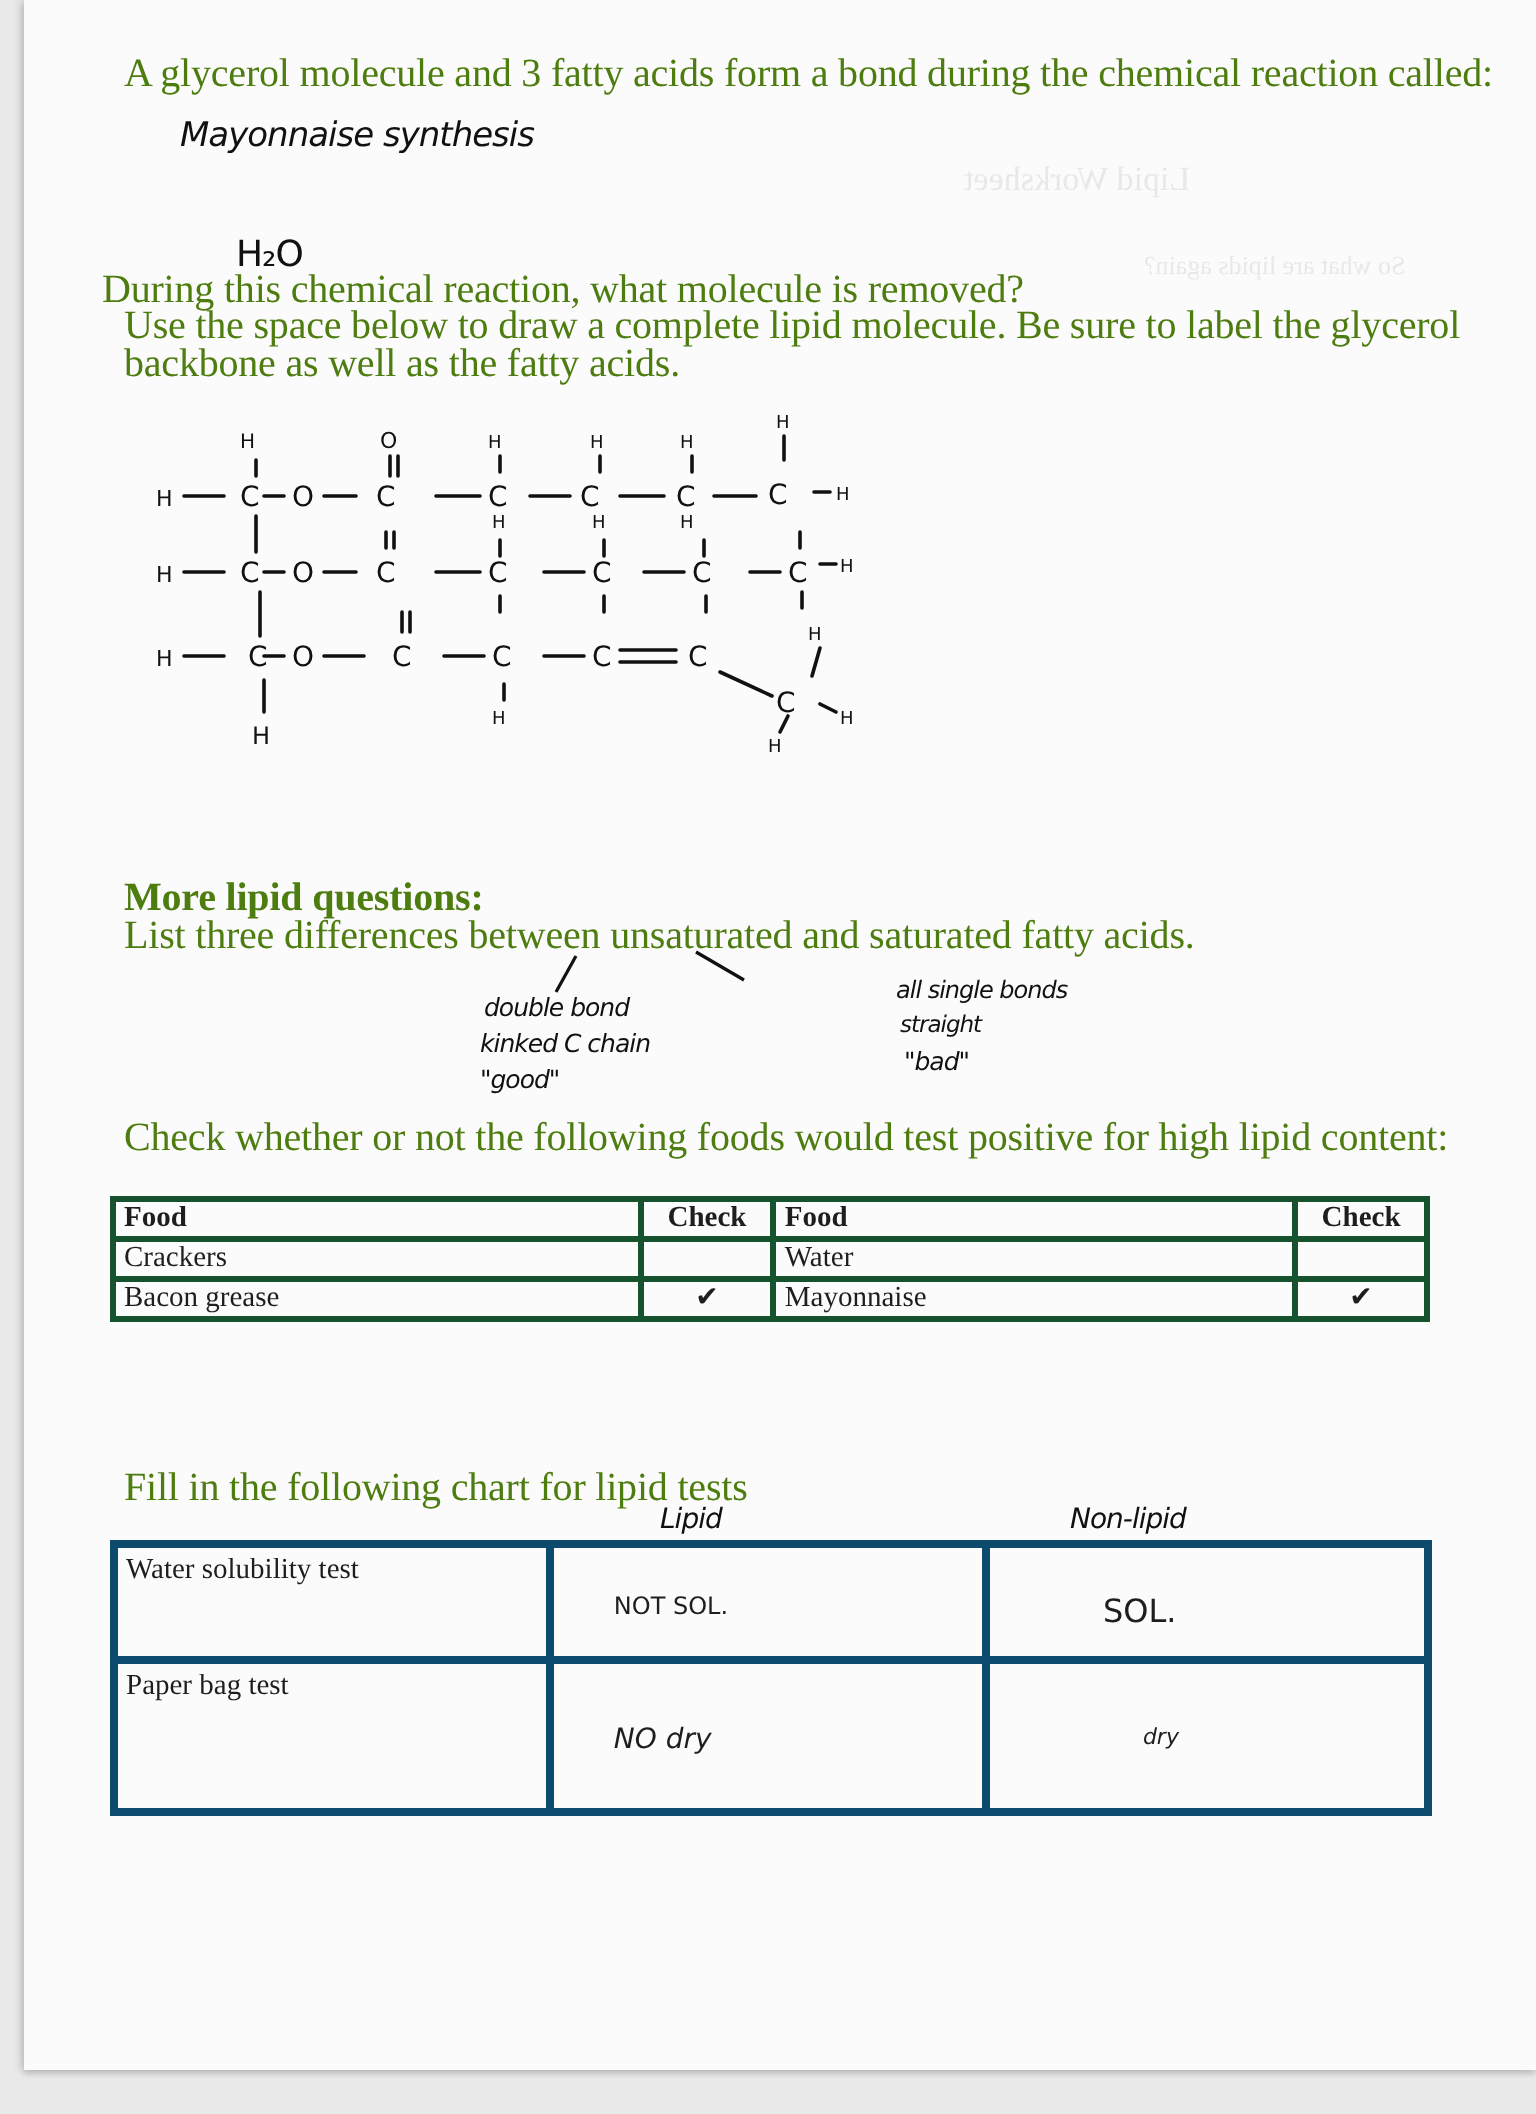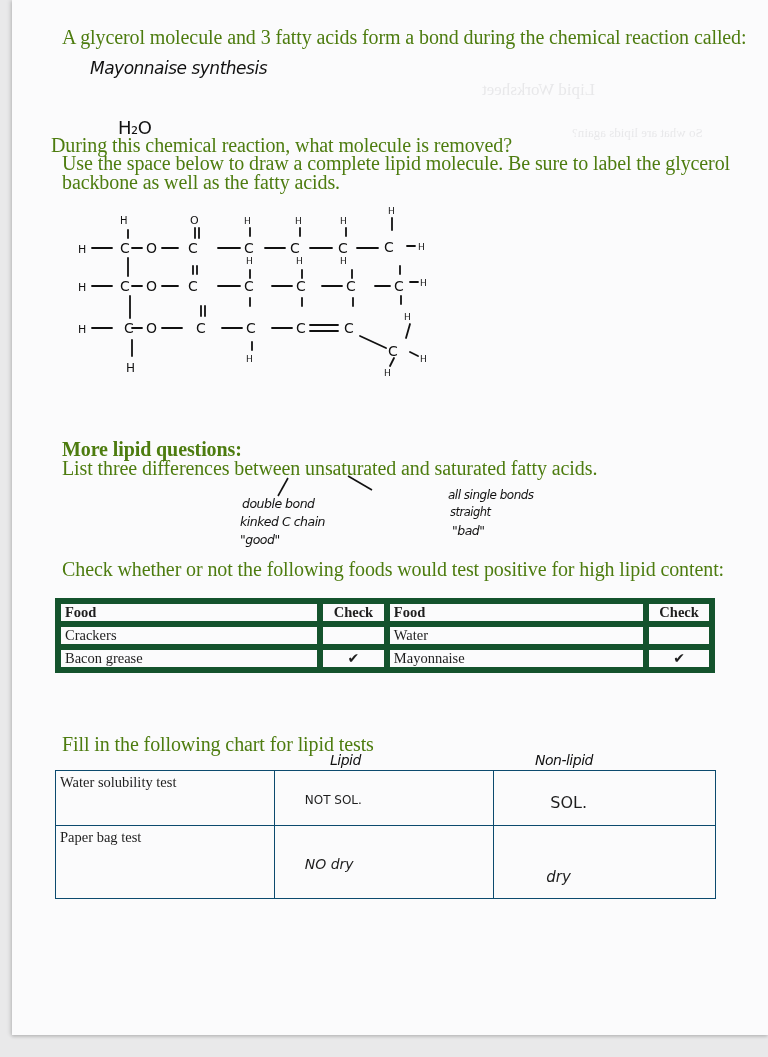--- a/index.html
+++ b/index.html
@@ -24,34 +24,34 @@
       position: absolute; font-family: "DejaVu Sans", sans-serif;
       color: #111; white-space: nowrap; font-style: italic; letter-spacing: -0.5px;
     }
     .bleed { position: absolute; color: rgba(120,120,130,0.14); font-family: "Liberation Serif", serif; font-size: 13px; transform: scaleX(-1); white-space: nowrap; }
 
     table.food {
       position: absolute; left: 55px; top: 598px; width: 660px;
       border-collapse: collapse; font-family: "Liberation Serif", serif; font-size: 14.5px;
     }
     table.food td, table.food th {
-      border: 6px solid #14532d; padding: 0 4px; height: 17px; line-height: 17px; text-align: left;
+      border: 3px solid #14532d; padding: 0 4px; height: 17px; line-height: 17px; text-align: left;
     }
     table.food th { font-weight: bold; }
     table.food .chk { text-align: center; font-family: "DejaVu Sans", sans-serif; font-size: 14px; }
     table.food col.c1 { width: 265px; }
     table.food col.c2 { width: 67px; }
     table.food col.c3 { width: 262px; }
     table.food col.c4 { width: 66px; }
 
     table.tests {
       position: absolute; left: 55px; top: 770px; width: 661px;
       border-collapse: collapse; font-family: "Liberation Serif", serif; font-size: 14.5px;
     }
-    table.tests td { border: 1px solid #0c4a6e; vertical-align: top; padding: 3px 4px; }
+    table.tests td { border: 4px solid #0c4a6e; vertical-align: top; padding: 3px 4px; }
     table.tests tr.r1 td { height: 48px; }
     table.tests tr.r2 td { height: 66px; }
     table.tests td.ans { position: relative; }
     table.tests .ansText { position: absolute; font-family: "DejaVu Sans", sans-serif; font-style: italic; white-space: nowrap; }
 
     svg.mol { position: absolute; left: 70px; top: 200px; }
     svg.mol text { font-family: "DejaVu Sans", sans-serif; fill: #111; }
   </style>
 </head>
 <body>
@@ -243,17 +243,17 @@
     <td class="ans">
       <span class="ansText" style="left:56px;top:22px;font-size:16px;font-style:normal;">SOL.</span>
     </td>
   </tr>
   <tr class="r2">
     <td>Paper bag test</td>
     <td class="ans">
       <span class="ansText" style="left:30px;top:30px;font-size:14px;">NO dry</span>
     </td>
     <td class="ans">
-      <span class="ansText" style="left:52px;top:30px;font-size:15px;margin-top:12px;">dry</span>
+      <span class="ansText" style="left:76px;top:30px;font-size:11px;">dry</span>
     </td>
   </tr>
 </tbody>
   </table>
 
 </body></html>

